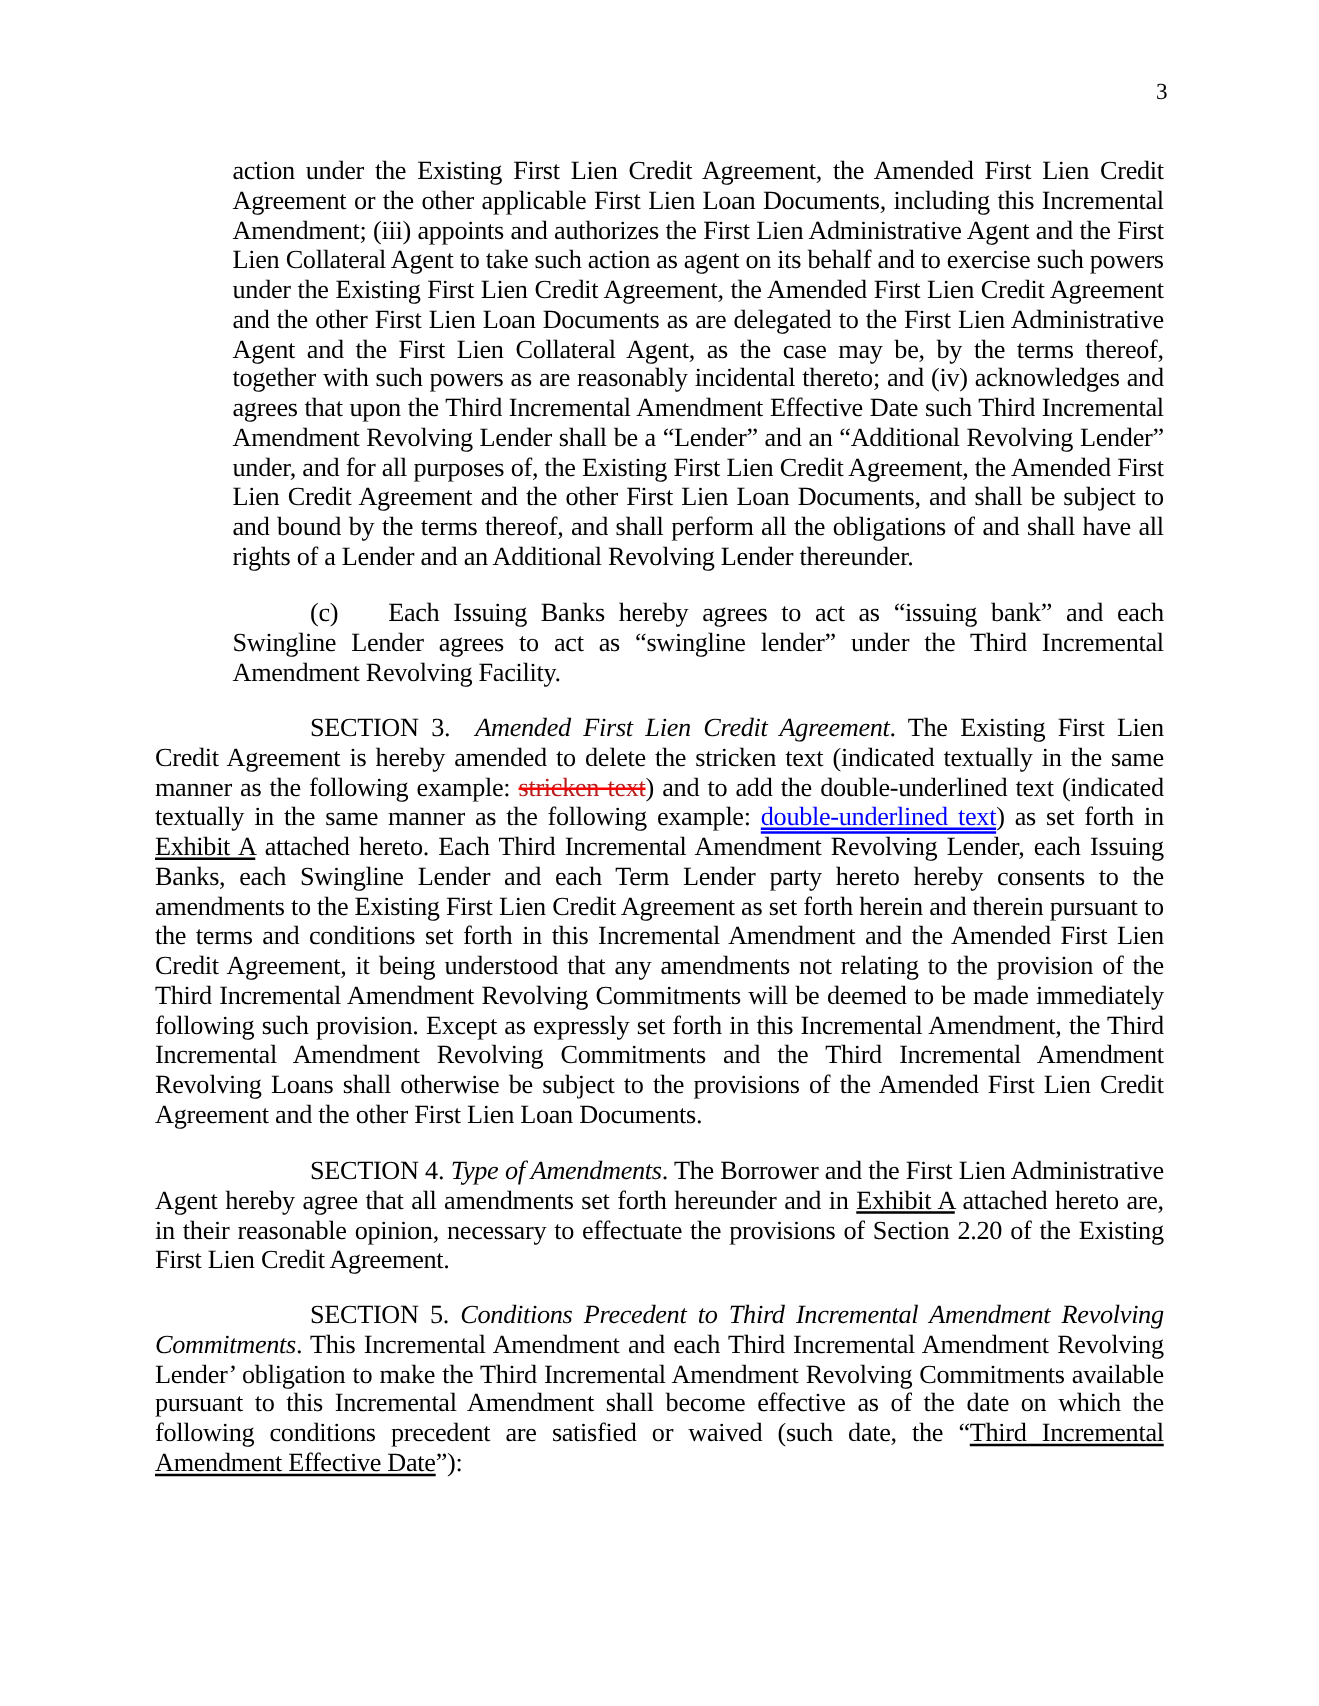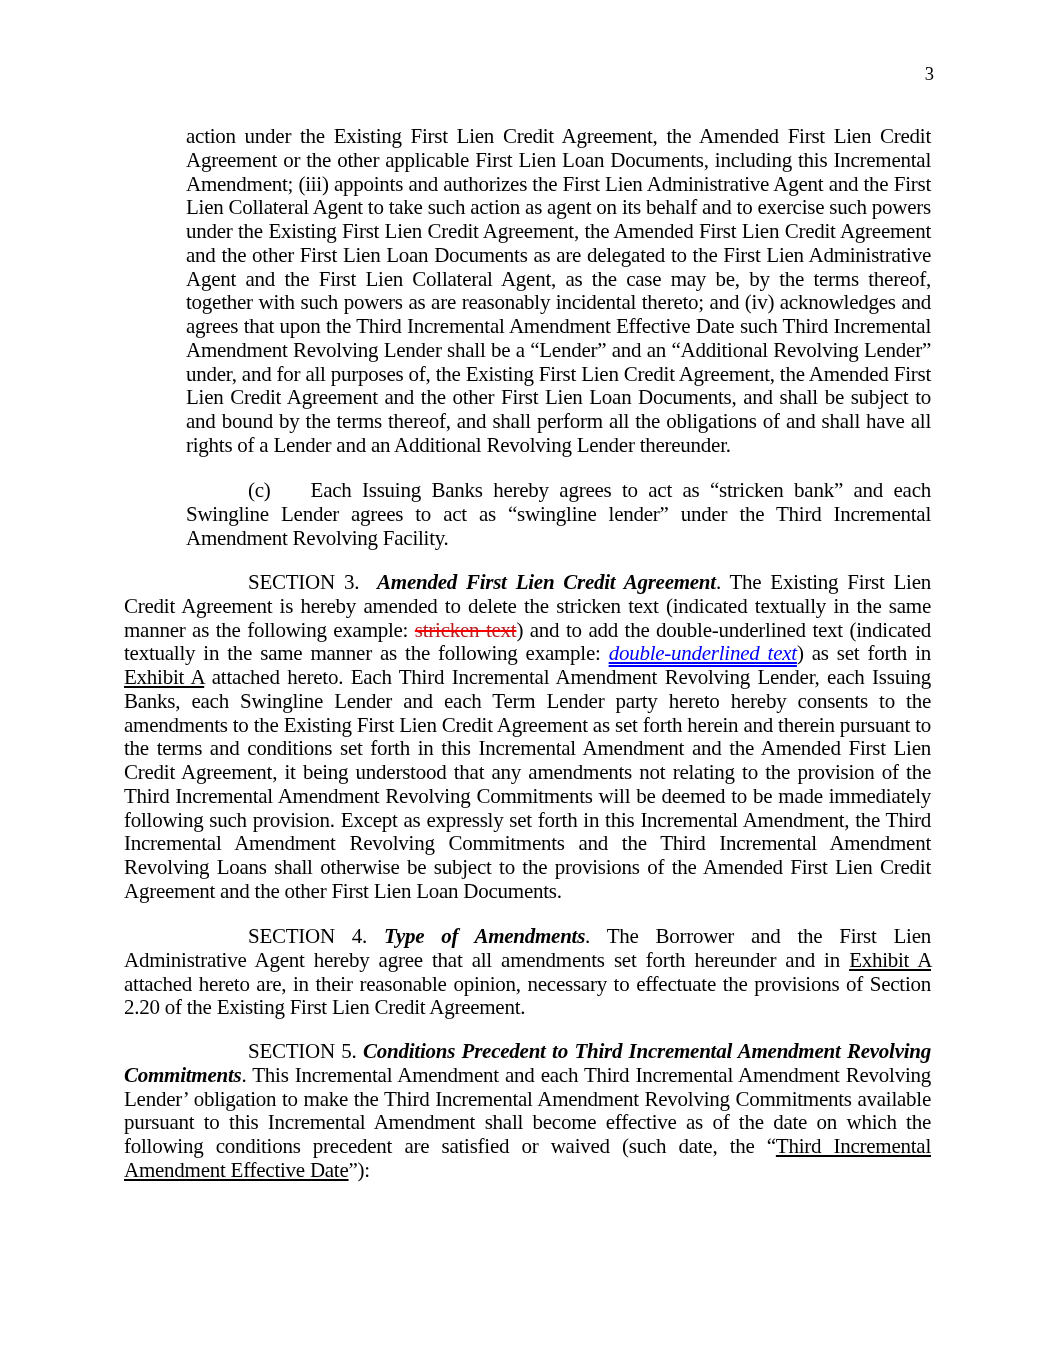--- a/index.html
+++ b/index.html
@@ -42,46 +42,45 @@
       left: 124px;
       width: 807px;
     }
     .first-indent-62 { text-indent: 62px; }
     .first-indent-124 { text-indent: 124px; }
     .tab-sep {
       display: inline-block;
       width: 40px;
     }
     .heading-italic {
-      font-weight: bold;
+      font-weight: normal;
       font-style: italic;
     }
     .u { text-decoration: underline; }
     .strike {
       color: #b91c1c;
       text-decoration: line-through;
       text-decoration-color: #ff0000;
     }
     .dbl {
       color: #0000ff;
       text-decoration: underline double;
       text-decoration-color: #0000ff;
-      font-style: italic;
     }
   </style>
 </head>
 <body>
 
 <div>
 
   <div class="page-number">3</div>
 
   <p class="para p-indent-block" style="top:125px; margin:0;"><span>action under the Existing First Lien Credit Agreement, the Amended First Lien Credit Agreement or the other applicable First Lien Loan Documents, including this Incremental Amendment; (iii) appoints and authorizes the First Lien Administrative Agent and the First Lien Collateral Agent to take such action as agent on its behalf and to exercise such powers under the Existing First Lien Credit Agreement, the Amended First Lien Credit Agreement and the other First Lien Loan Documents as are delegated to the First Lien Administrative Agent and the First Lien Collateral Agent, as the case may be, by the terms thereof, together with such powers as are reasonably incidental thereto; and (iv) acknowledges and agrees that upon the Third Incremental Amendment Effective Date such Third Incremental Amendment Revolving Lender shall be a “Lender” and an “Additional Revolving Lender” under, and for all purposes of, the Existing First Lien Credit Agreement, the Amended First Lien Credit Agreement and the other First Lien Loan Documents, and shall be subject to and bound by the terms thereof, and shall perform all the obligations of and shall have all rights of a Lender and an Additional Revolving Lender thereunder.</span></p>
 
-  <p class="para p-indent-block first-indent-62" style="top:479px; margin:0;"><span>(c)</span><span class="tab-sep"></span><span>Each Issuing Banks hereby agrees to act as “stricken bank” and each Swingline Lender agrees to act as “swingline lender” under the Third Incremental Amendment Revolving Facility.</span></p>
+  <p class="para p-indent-block first-indent-62" style="top:479px; margin:0;"><span>(c)</span><span class="tab-sep"></span><span>Each Issuing Banks hereby agrees to act as “issuing bank” and each Swingline Lender agrees to act as “swingline lender” under the Third Incremental Amendment Revolving Facility.</span></p>
 
   <p class="para p-full first-indent-124" style="top:571px; margin:0;"><span>SECTION 3.</span>&nbsp;&nbsp;<span class="heading-italic">Amended First Lien Credit Agreement</span><span>.  The Existing First Lien Credit Agreement is hereby amended to delete the stricken text (indicated textually in the same manner as the following example:  </span><span class="strike">stricken text</span><span>) and to add the double-underlined text (indicated textually in the same manner as the following example:  </span><span class="dbl">double-underlined text</span><span>) as set forth in </span><span class="u">Exhibit A</span><span> attached hereto.  Each Third Incremental Amendment Revolving Lender, each Issuing Banks, each Swingline Lender and each Term Lender party hereto hereby consents to the amendments to the Existing First Lien Credit Agreement as set forth herein and therein pursuant to the terms and conditions set forth in this Incremental Amendment and the Amended First Lien Credit Agreement, it being understood that any amendments not relating to the provision of the Third Incremental Amendment Revolving Commitments will be deemed to be made immediately following such provision.  Except as expressly set forth in this Incremental Amendment, the Third Incremental Amendment Revolving Commitments and the Third Incremental Amendment Revolving Loans shall otherwise be subject to the provisions of the Amended First Lien Credit Agreement and the other First Lien Loan Documents.</span></p>
 
   <p class="para p-full first-indent-124" style="top:925px; margin:0;"><span>SECTION 4.</span>&nbsp;<span class="heading-italic">Type of Amendments</span><span>.  The Borrower and the First Lien Administrative Agent hereby agree that all amendments set forth hereunder and in </span><span class="u">Exhibit A</span><span> attached hereto are, in their reasonable opinion, necessary to effectuate the provisions of Section 2.20 of the Existing First Lien Credit Agreement.</span></p>
 
   <p class="para p-full first-indent-124" style="top:1040px; margin:0;"><span>SECTION 5.</span>&nbsp;<span class="heading-italic">Conditions Precedent to Third Incremental Amendment Revolving Commitments</span><span>.  This Incremental Amendment and each Third Incremental Amendment Revolving Lender’ obligation to make the Third Incremental Amendment Revolving Commitments available pursuant to this Incremental Amendment shall become effective as of the date on which the following conditions precedent are satisfied or waived (such date, the “</span><span class="u">Third Incremental Amendment Effective Date</span><span>”):</span></p>
 
 </div>
 
 </body></html>

